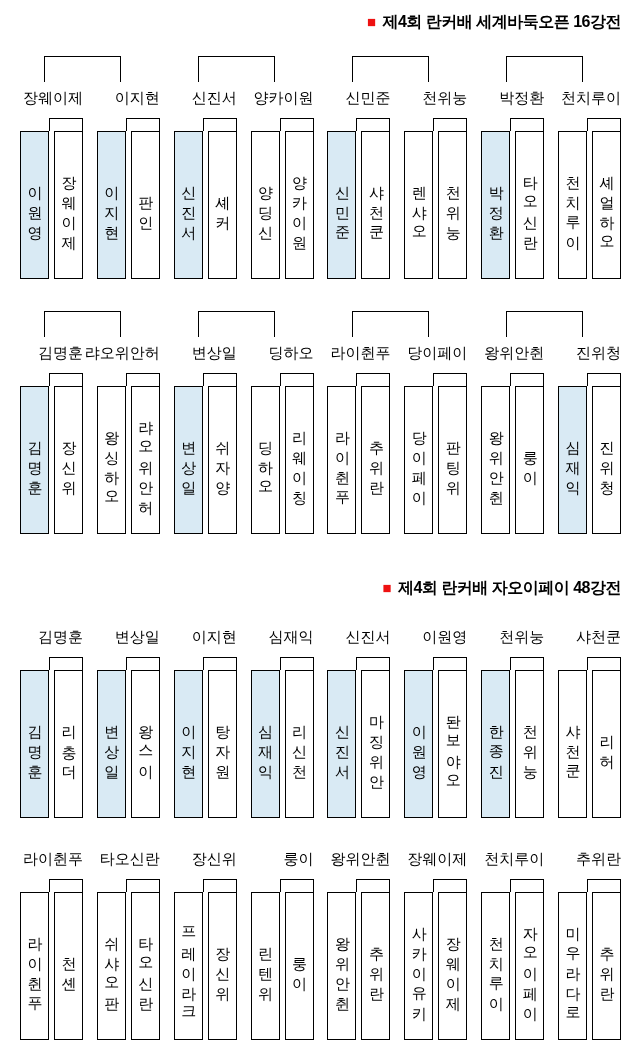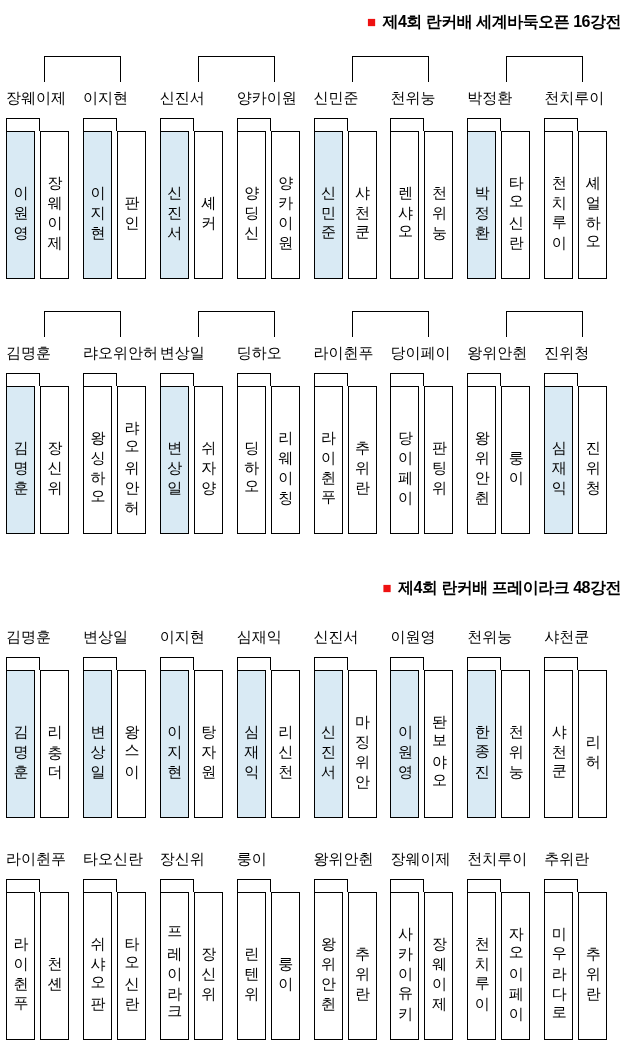--- a/index.html
+++ b/index.html
@@ -43,21 +43,21 @@
     box-sizing:border-box;
   }
   .matches{
     display:grid;
     grid-template-columns:repeat(8,1fr);
     margin-top:6px;
   }
   .match{
     display:flex;
     flex-direction:column;
-    align-items:flex-start;
+    align-items:flex-end;
   }
   .advancer{
     font-size:15px;
     height:19px;
     line-height:19px;
     white-space:nowrap;
     margin-bottom:11px;
   }
   .mbracket{
     width:34px;
@@ -325,21 +325,21 @@
                   <span class="vtext">진위청</span>
                 </div>
     </div>
   </div>
 </div>
   </div>
 </div>
   </section>
 
   <section class="bracket-section" data-section="1">
-    <h1 class="title"><span class="sq">■</span><span>제4회 란커배 프레이라크 48강전</span></h1>
+    <h1 class="title"><span class="sq">■</span><span>제4회 란커배 자오이페이 48강전</span></h1>
     <div>
   <div class="round">
 
     <div class="matches">
   <div class="match">
     <div class="advancer">김명훈</div>
     <div class="mbracket"></div>
     <div class="pair">
       <div class="box hl">
                   <span class="vtext">김명훈</span>

